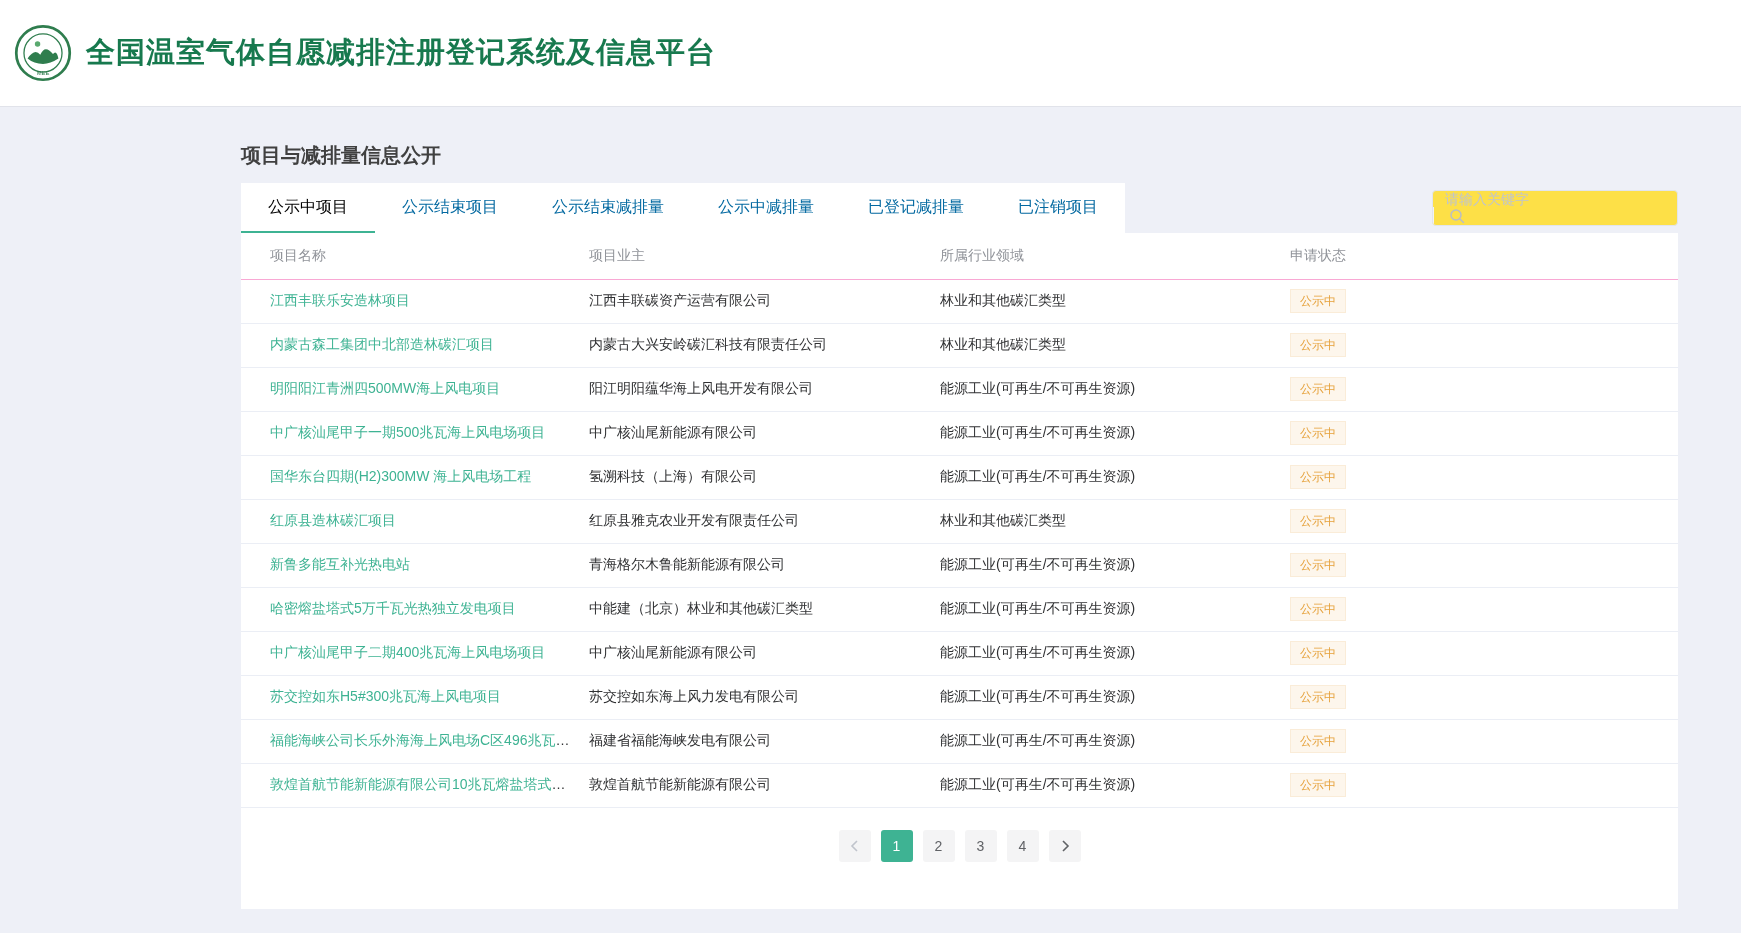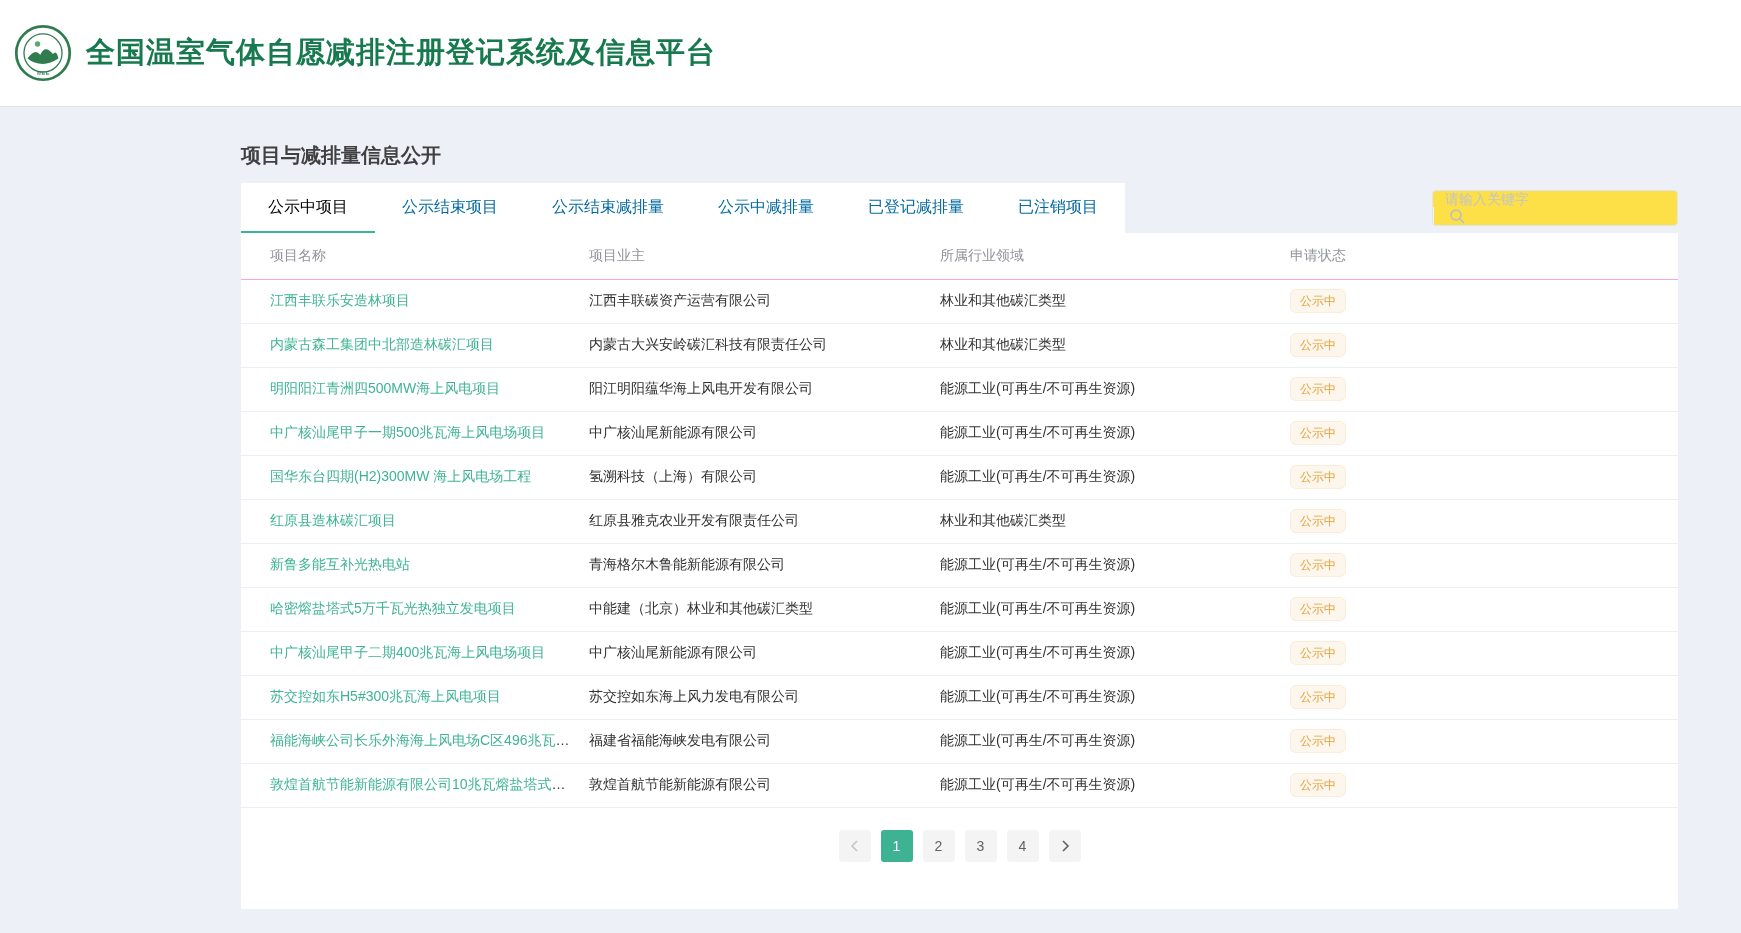--- a/index.html
+++ b/index.html
@@ -69,21 +69,21 @@
     border-bottom:1px solid #ebeef5;
     overflow:hidden; white-space:nowrap; text-overflow:ellipsis;
     padding-right:16px;
   }
   th:first-child, td:first-child { padding-left:29px; }
   .name-link { color: var(--accent, #3eb393); cursor:pointer; }
   .status-badge {
     display:inline-block; padding:4px 9px; font-size:12px; line-height:1.2;
     color: var(--status-orange, #e6a23c);
     background: var(--status-bg, #fdf6ec);
-    border:1px solid #faecd8; border-radius:6px;
+    border:1px solid #faecd8; border-radius:0;
   }
 
   
   .pagination { display:flex; justify-content:center; align-items:center; margin-top:22px; }
   .page-btn {
     min-width:32px; height:32px; margin:0 5px; border:none; border-radius:3px;
     background:#f4f4f5; color:#606266; font-size:14px; font-family:inherit;
     cursor:pointer; display:inline-flex; align-items:center; justify-content:center;
   }
   .page-btn.active { background: var(--accent, #3eb393); color:#fff; }

